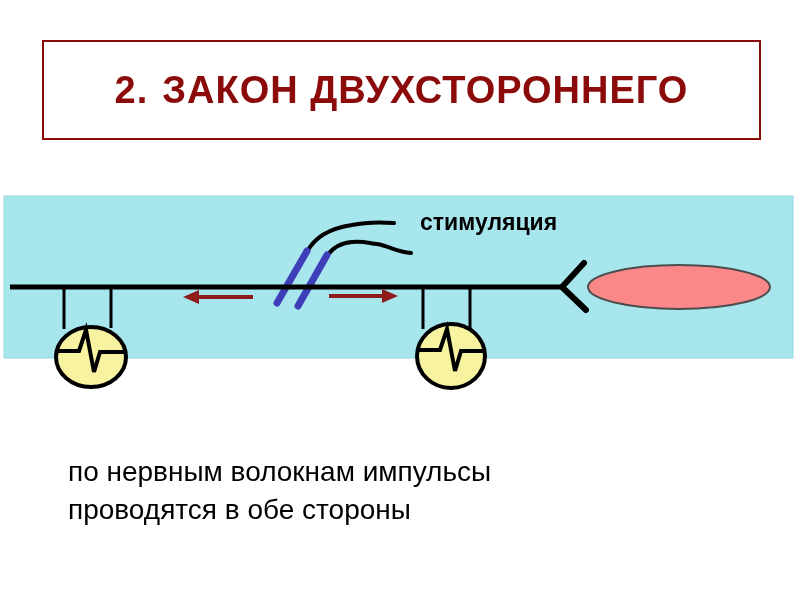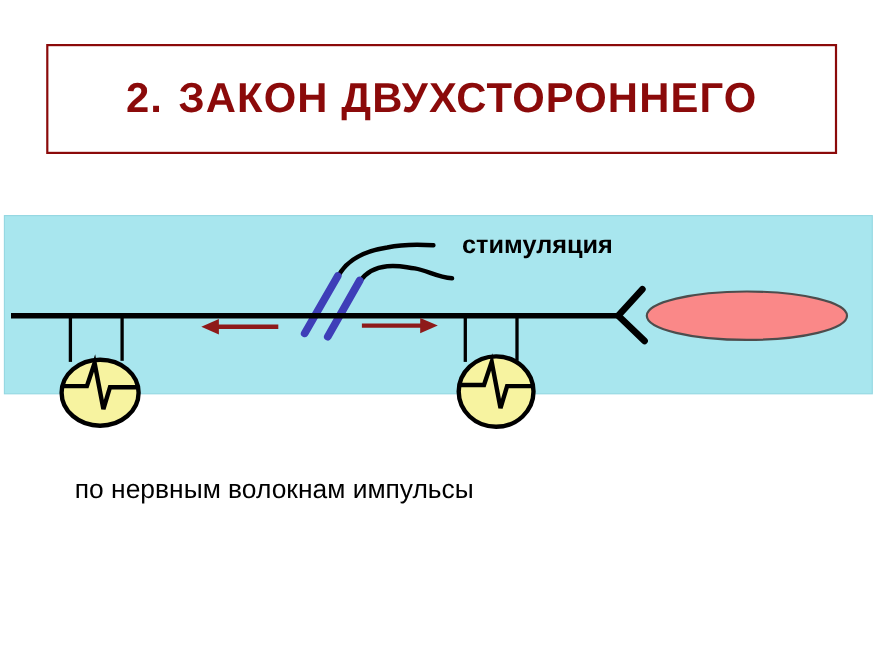--- a/index.html
+++ b/index.html
@@ -23,22 +23,22 @@
     font-weight: bold;
     font-size: 38px;
     line-height: 46px;
     letter-spacing: 1px;
     white-space: nowrap;
   }
   .title-number { font-weight: 900; margin-right: 14px; }
   .diagram-svg { position: absolute; left: 0; top: 0; }
   .caption {
     position: absolute;
-    left: 68px; top: 427px;
-    font-size: 24px;
+    left: 68px; top: 453px;
+    font-size: 28px;
     line-height: 38px;
     color: #000000;
   }
   svg text.stim-label {
     font-family: "Liberation Sans", sans-serif;
     font-weight: bold;
     font-size: 23px;
   }
 </style>
 </head>
@@ -88,15 +88,16 @@
       <line x1="470" y1="289" x2="470" y2="328" stroke="#000000" stroke-width="3"></line>
       <ellipse cx="451" cy="356" rx="34" ry="32" stroke="#000000" stroke-width="4" fill="#F7F3A0"></ellipse>
       <polyline points="418,350 440,350 447,329 455,371 461,351 484,351" fill="none" stroke="#000000" stroke-width="4" stroke-linejoin="miter"></polyline>
     </g>
 
     <text class="stim-label" x="420" y="230" fill="#000000">стимуляция</text>
   </svg>
 
   <div class="caption">
     <div>по нервным волокнам импульсы</div>
+    <div>проводятся в обе стороны</div>
   </div>
 
 </div>
 
 </body></html>

